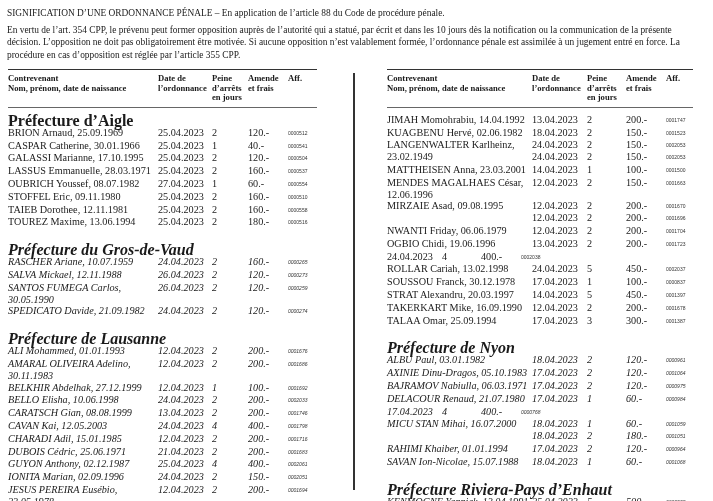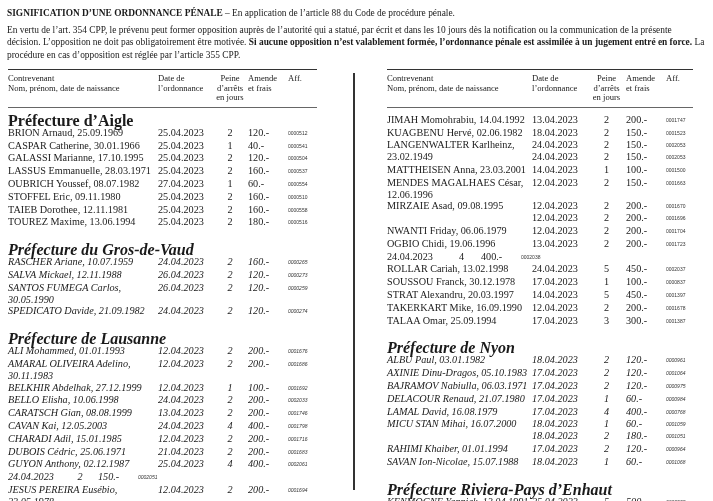--- a/index.html
+++ b/index.html
@@ -3,31 +3,31 @@
   <meta charset="utf-8">
   <style>
     html, body { margin: 0; padding: 0; background: #ffffff; }
     body {
       width: 713px; height: 501px; overflow: hidden; position: relative;
       font-family: "Liberation Serif", "DejaVu Serif", serif; color: #1a1a1a;
     }
     .intro { position: absolute; left: 7px; top: 7px; width: 700px; font-size: 9.4px; line-height: 12.2px; }
     .intro p { margin: 0; }
     .intro .title-line { margin-bottom: 5px; }
-    .intro b { font-weight: bold; }
+    .intro b { font-weight: normal; }
     .col { position: absolute; top: 69px; }
     .col.left { left: 8px; width: 309px; }
     .col.right { left: 387px; width: 306px; }
     .col .topbar { border-top: 1.5px solid #333; }
     .vdivider { position: absolute; left: 353px; top: 73px; width: 1.5px; height: 417px; background: #333; }
-    .hdr { display: flex; font-weight: normal; font-size: 8.6px; line-height: 9.6px; padding-top: 4px; padding-bottom: 4px; border-bottom: 1px solid #666; }
+    .hdr { display: flex; font-weight: bold; font-size: 8.6px; line-height: 9.6px; padding-top: 4px; padding-bottom: 4px; border-bottom: 1px solid #666; }
     .hdr div { white-space: pre-line; }
     .c-name { width: 150px; flex: none; }
     .c-date { width: 54px; flex: none; }
-    .c-peine { width: 36px; flex: none; text-align: center; }
+    .c-peine { width: 36px; flex: none; }
     .c-amende { width: 40px; flex: none; }
     .c-aff { flex: 1; }
     .section { margin-top: 6px; }
     .section + .section { margin-top: 14px; font-style: italic; }
     .section-title { font-weight: bold; font-size: 16px; line-height: 13px; }
     .row { display: flex; font-size: 10.2px; line-height: 11.8px; }
     .row .c-aff { font-family: "Liberation Sans", "DejaVu Sans", sans-serif; font-size: 5px; color: #333; padding-top: 1px; }
     .right .c-name { width: 145px; }
     .right .c-date { width: 55px; }
     .right .c-peine { width: 39px; }
@@ -209,20 +209,21 @@
           <div class="c-aff">0001683</div>
         </div>
         <div class="row">
           <div class="c-name">GUYON Anthony, 02.12.1987</div>
           <div class="c-date">25.04.2023</div>
           <div class="c-peine">4</div>
           <div class="c-amende">400.-</div>
           <div class="c-aff">0002061</div>
         </div>
         <div class="row">
+          <div class="c-name">IONITA Marian, 02.09.1996</div>
           <div class="c-date">24.04.2023</div>
           <div class="c-peine">2</div>
           <div class="c-amende">150.-</div>
           <div class="c-aff">0002051</div>
         </div>
         <div class="row">
           <div class="c-name">JESUS PEREIRA Eusébio, 23.05.1978</div>
           <div class="c-date">12.04.2023</div>
           <div class="c-peine">2</div>
           <div class="c-amende">200.-</div>
@@ -522,21 +523,20 @@
             <span class="sub">1</span>
           </div>
           <div class="c-amende subwrap">
             <span class="sub">60.-</span>
           </div>
           <div class="c-aff subwrap">
             <span class="sub">0000984</span>
           </div>
         </div>
         <div class="row multi">
-          <div class="c-name">LAMAL David, 16.08.1979</div>
           <div class="c-date subwrap">
             <span class="sub">17.04.2023</span>
           </div>
           <div class="c-peine subwrap">
             <span class="sub">4</span>
           </div>
           <div class="c-amende subwrap">
             <span class="sub">400.-</span>
           </div>
           <div class="c-aff subwrap">

